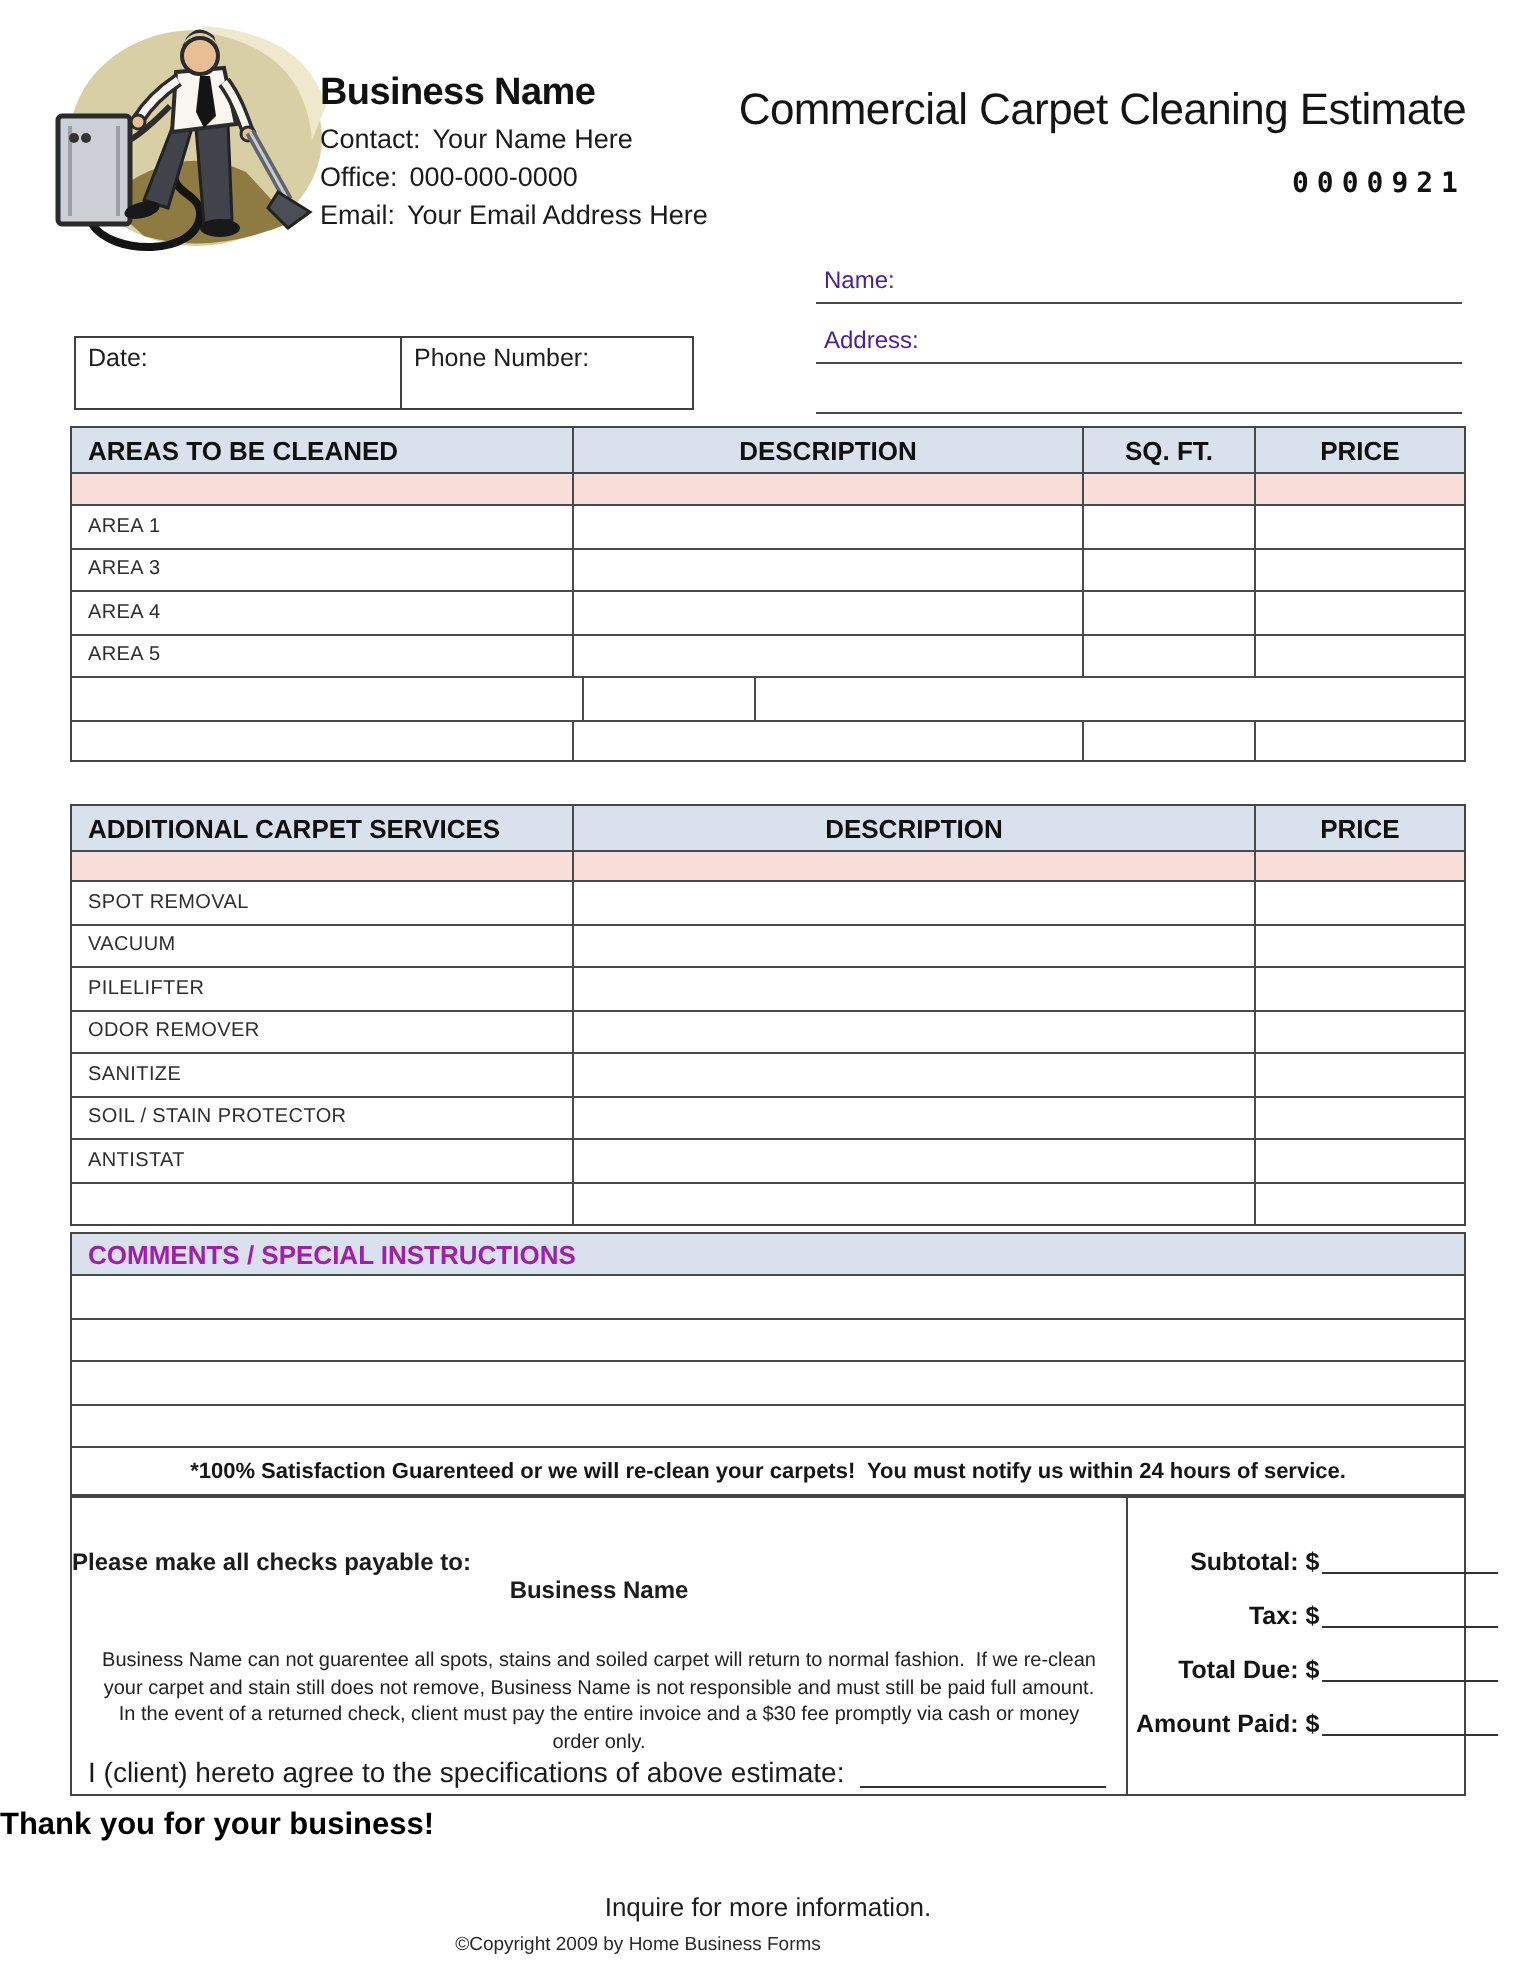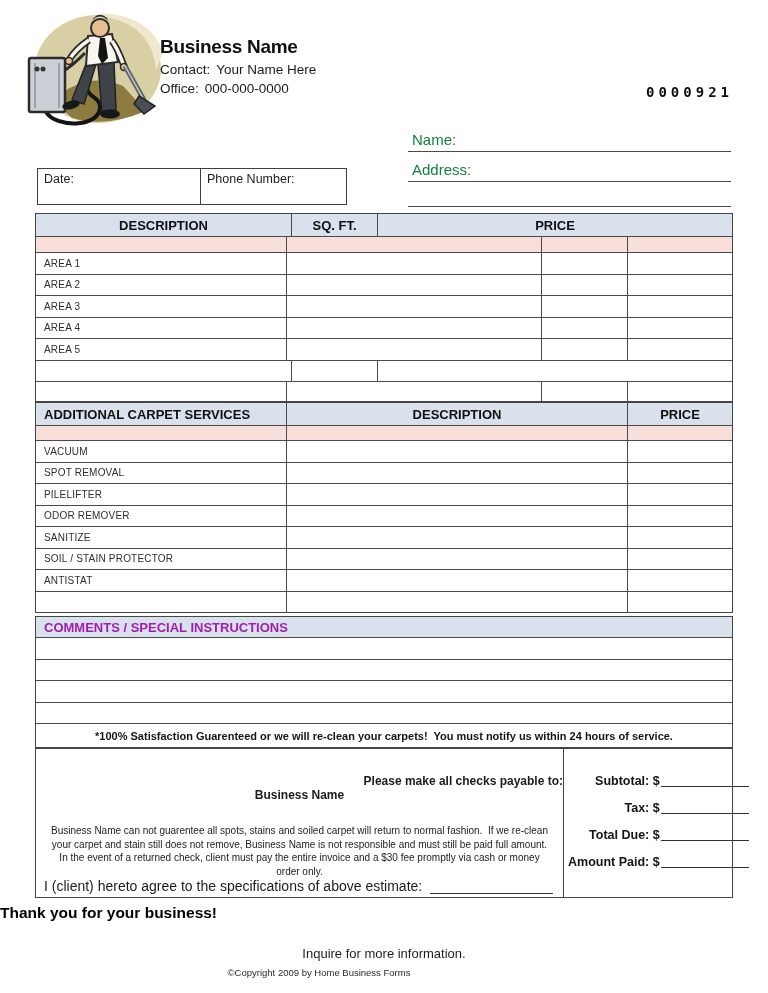--- a/index.html
+++ b/index.html
@@ -10,21 +10,21 @@
 
   
   .biz-name { font-size:19px; font-weight:bold; letter-spacing:-0.3px; color:#111; }
   .biz-line { font-size:13.5px; color:#1b1b1b; margin-top:4px; }
   .biz-line .lbl { margin-right:6px; }
   .doc-title { font-size:22px; color:#141414; letter-spacing:-0.3px; white-space:nowrap; }
   .doc-number { font-family:"DejaVu Sans Mono", monospace; font-size:14px; font-weight:bold; letter-spacing:4px; color:#101010; }
 
   
   .wline { border-bottom:1.5px solid #4a4a4a; height:21px; }
-  .wline .lbl { font-size:15px; color:#15803d; padding-left:4px; }
+  .wline .lbl { font-size:12px; color:#4c1d95; padding-left:4px; }
 
   
   .dp-box { display:flex; border:1.6px solid #3f3f3f; height:37px; }
   .dp-cell { padding:3px 6px; font-size:12.5px; color:#1d1d1d; }
   .dp-cell.first { flex:0 0 163px; border-right:1.4px solid #3f3f3f; }
   .dp-cell.second { flex:1; }
 
   
   .tbl { border:1.7px solid #454545; background:#fff; }
   .trow { display:flex; border-bottom:1.2px solid #4a4a4a; }
@@ -44,21 +44,21 @@
   
   .cm { border:1.6px solid #454545; }
   .cm-head { background:#d8e1ec; height:21px; font-size:13px; font-weight:bold; display:flex; align-items:center; padding-left:8px; border-bottom:1.2px solid #4a4a4a; color:#a21caf; }
   .cm-row { height:21.5px; border-bottom:1.2px solid #4a4a4a; }
   .cm-guar { height:24px; display:flex; align-items:center; justify-content:center; font-size:11px; font-weight:bold; color:#151515; white-space:pre-wrap; }
 
   
   .pay { display:flex; border:1.7px solid #454545; }
   .pay-left { flex:0 0 528px; border-right:1.4px solid #454545; display:flex; flex-direction:column; position:relative; }
   .pay-right { flex:1; display:flex; flex-direction:column; padding:26px 6px 18px 4px; }
-  .checks1 { margin-top:26px; text-align:right; font-size:12px; font-weight:bold; }
+  .checks1 { margin-top:26px; text-align:left; font-size:12px; font-weight:bold; }
   .checks2 { text-align:center; font-size:12px; font-weight:bold; }
   .disclaimer { margin-top:22px; padding:0 14px; text-align:center; font-size:10px; line-height:13.5px; color:#222; white-space:pre-wrap; }
   .agree-row { margin-top:auto; display:flex; align-items:flex-end; padding:0 10px 14px 8px; }
   .agree-text { font-size:14px; color:#1b1b1b; white-space:nowrap; }
   .agree-line { flex:1; border-bottom:1.6px solid #333; margin-left:8px; height:14px; }
   .tot-row { display:flex; justify-content:flex-end; height:16px; margin-bottom:13px; }
   .tot-lbl { font-size:12.5px; font-weight:bold; color:#141414; white-space:nowrap; }
   .tot-line { width:88px; border-bottom:1.6px solid #333; height:13px; margin-left:1px; }
 
   
@@ -104,22 +104,26 @@
   </div>
 
   <div class="abs" style="left:160px; top:36px; width:250px;">
     <div class="biz-name">Business Name</div>
     <div class="biz-line">
       <span class="lbl">Contact:</span><span>Your Name Here</span>
     </div>
     <div class="biz-line">
       <span class="lbl">Office:</span><span>000-000-0000</span>
     </div>
-  </div>
-
+    <div class="biz-line">
+      <span class="lbl">Email:</span><span>Your Email Address Here</span>
+    </div>
+  </div>
+
+  <div class="abs doc-title" style="top:42px; right:35px;">Commercial Carpet Cleaning Estimate</div>
   <div class="abs doc-number" style="top:84px; right:35px;">0000921</div>
 
   <div class="abs wline" style="left:408px; top:131px; width:323px;">
     <span class="lbl">Name:</span>
   </div>
   <div class="abs wline" style="left:408px; top:161px; width:323px;">
     <span class="lbl">Address:</span>
   </div>
   <div class="abs wline" style="left:408px; top:186px; width:323px;"></div>
 
@@ -127,38 +131,33 @@
     <div class="dp-cell first">
       <span>Date:</span>
     </div>
     <div class="dp-cell second">
       <span>Phone Number:</span>
     </div>
   </div>
 
   <div class="abs tbl t1" style="left:35px; top:213px; width:698px;">
     <div class="trow thead">
+      <div class="cell c1 hleft">AREAS TO BE CLEANED</div>
       <div class="cell c2 hcent">DESCRIPTION</div>
       <div class="cell c3 hcent">SQ. FT.</div>
       <div class="cell c4 hcent">PRICE</div>
     </div>
     <div class="trow pinkrow">
       <div class="cell c1"></div>
       <div class="cell c2"></div>
       <div class="cell c3"></div>
       <div class="cell c4"></div>
     </div>
     <div class="trow datarow">
       <div class="cell c1 lblcell">AREA 1</div>
-      <div class="cell c2"></div>
-      <div class="cell c3"></div>
-      <div class="cell c4"></div>
-    </div>
-    <div class="trow datarow">
-      <div class="cell c1 lblcell">AREA 2</div>
       <div class="cell c2"></div>
       <div class="cell c3"></div>
       <div class="cell c4"></div>
     </div>
     <div class="trow datarow">
       <div class="cell c1 lblcell">AREA 3</div>
       <div class="cell c2"></div>
       <div class="cell c3"></div>
       <div class="cell c4"></div>
     </div>
@@ -192,26 +191,26 @@
       <div class="cell s1 hleft">ADDITIONAL CARPET SERVICES</div>
       <div class="cell s2 hcent">DESCRIPTION</div>
       <div class="cell s3 hcent">PRICE</div>
     </div>
     <div class="trow pinkrow" style="height:15px;">
       <div class="cell s1"></div>
       <div class="cell s2"></div>
       <div class="cell s3"></div>
     </div>
     <div class="trow datarow">
+      <div class="cell s1 lblcell">SPOT REMOVAL</div>
+      <div class="cell s2"></div>
+      <div class="cell s3"></div>
+    </div>
+    <div class="trow datarow">
       <div class="cell s1 lblcell">VACUUM</div>
-      <div class="cell s2"></div>
-      <div class="cell s3"></div>
-    </div>
-    <div class="trow datarow">
-      <div class="cell s1 lblcell">SPOT REMOVAL</div>
       <div class="cell s2"></div>
       <div class="cell s3"></div>
     </div>
     <div class="trow datarow">
       <div class="cell s1 lblcell">PILELIFTER</div>
       <div class="cell s2"></div>
       <div class="cell s3"></div>
     </div>
     <div class="trow datarow">
       <div class="cell s1 lblcell">ODOR REMOVER</div>

